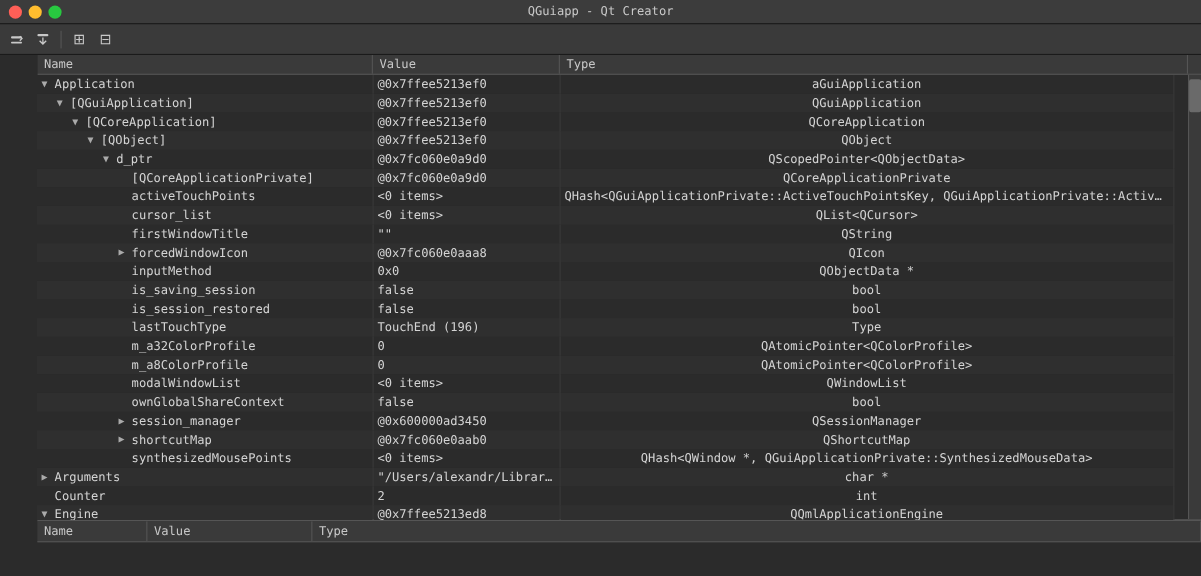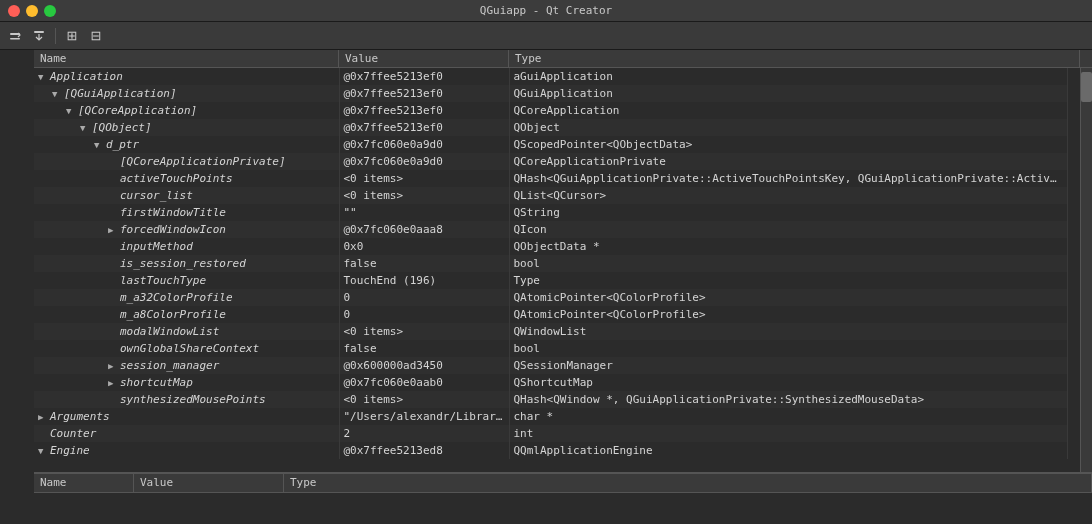--- a/index.html
+++ b/index.html
@@ -123,32 +123,31 @@
       color: #aaa;
       cursor: pointer;
     }
     .arrow.expanded::before { content: '▼'; }
     .arrow.collapsed::before { content: '▶'; }
     .arrow.leaf::before { content: ''; }
 
     .name-cell {
       display: flex;
       align-items: center;
-      font-style: italic;
     }
 
     
     .val-addr { color: #569cd6; }
     .val-str { color: #ce9178; }
     .val-num { color: #b5cea8; }
     .val-bool-false { color: #f44747; }
     .val-default { color: #d4d4d4; }
 
     
-    .type-cell { color: #9cdcfe; }
+    .type-cell { color: #9cdcfe; text-align: center; }
 
     
     .bottom-panel {
       height: 52px;
       background: #2b2b2b;
       border-top: 2px solid #555;
       display: flex;
       flex-direction: column;
     }
     .bottom-header {
@@ -376,20 +375,31 @@
                   </div>
                 </td>
                 <td class="val-addr">0x0</td>
                 <td class="type-cell">QObjectData *</td>
               </tr>
               <tr>
                 <td style="overflow: hidden;">
                   <div class="name-cell">
                     <span class="indent" style="width: 70px; display: inline-block;"></span>
                     <span class="arrow leaf"></span>
+                    <span>is_saving_session</span>
+                  </div>
+                </td>
+                <td class="val-bool-false">false</td>
+                <td class="type-cell">bool</td>
+              </tr>
+              <tr>
+                <td style="overflow: hidden;">
+                  <div class="name-cell">
+                    <span class="indent" style="width: 70px; display: inline-block;"></span>
+                    <span class="arrow leaf"></span>
                     <span>is_session_restored</span>
                   </div>
                 </td>
                 <td class="val-bool-false">false</td>
                 <td class="type-cell">bool</td>
               </tr>
               <tr>
                 <td style="overflow: hidden;">
                   <div class="name-cell">
                     <span class="indent" style="width: 70px; display: inline-block;"></span>

